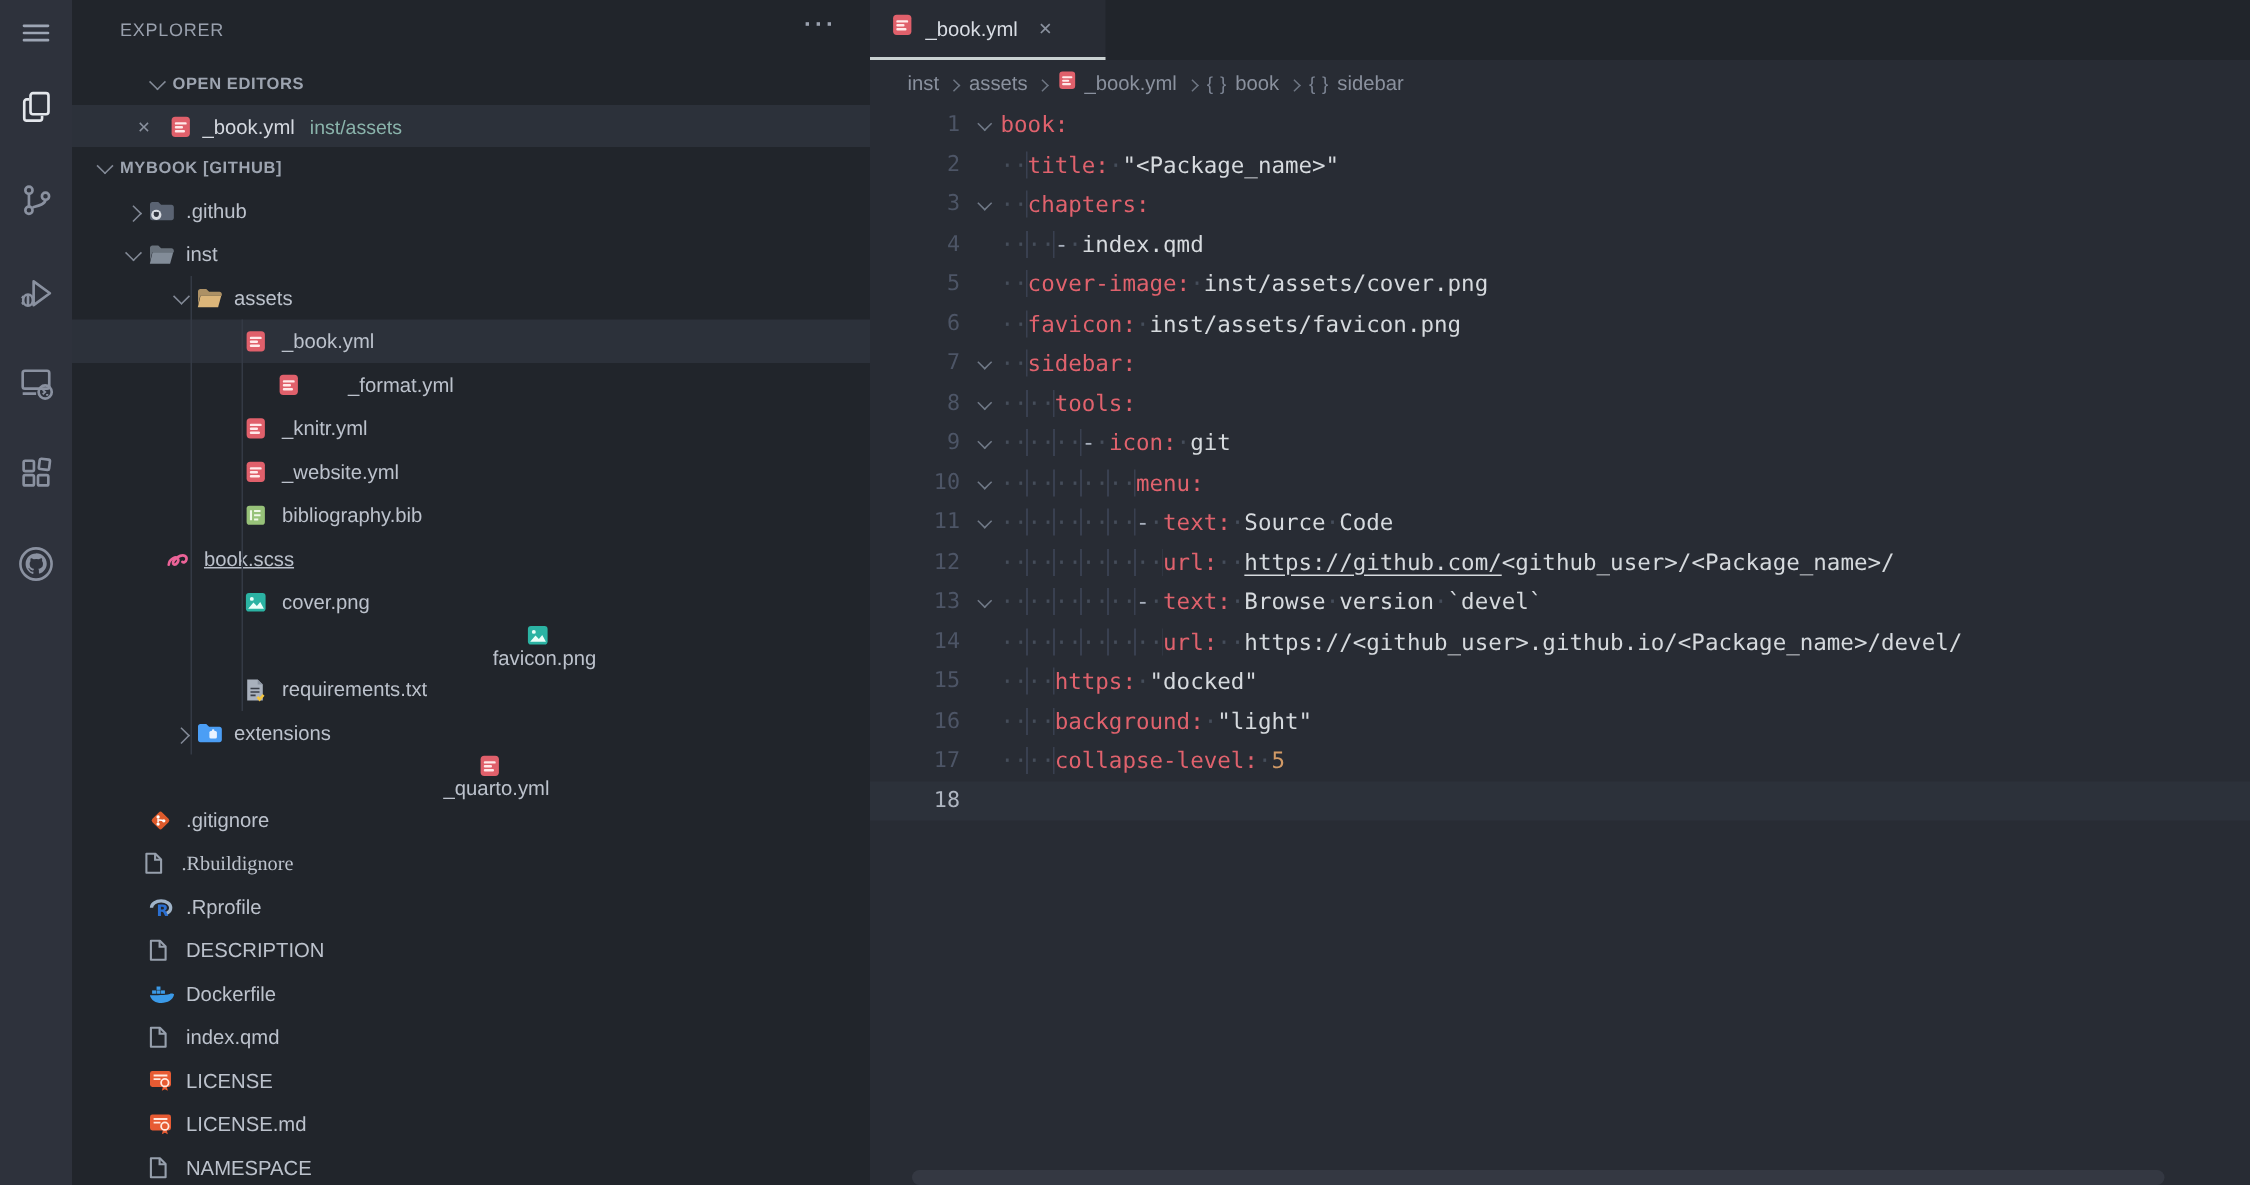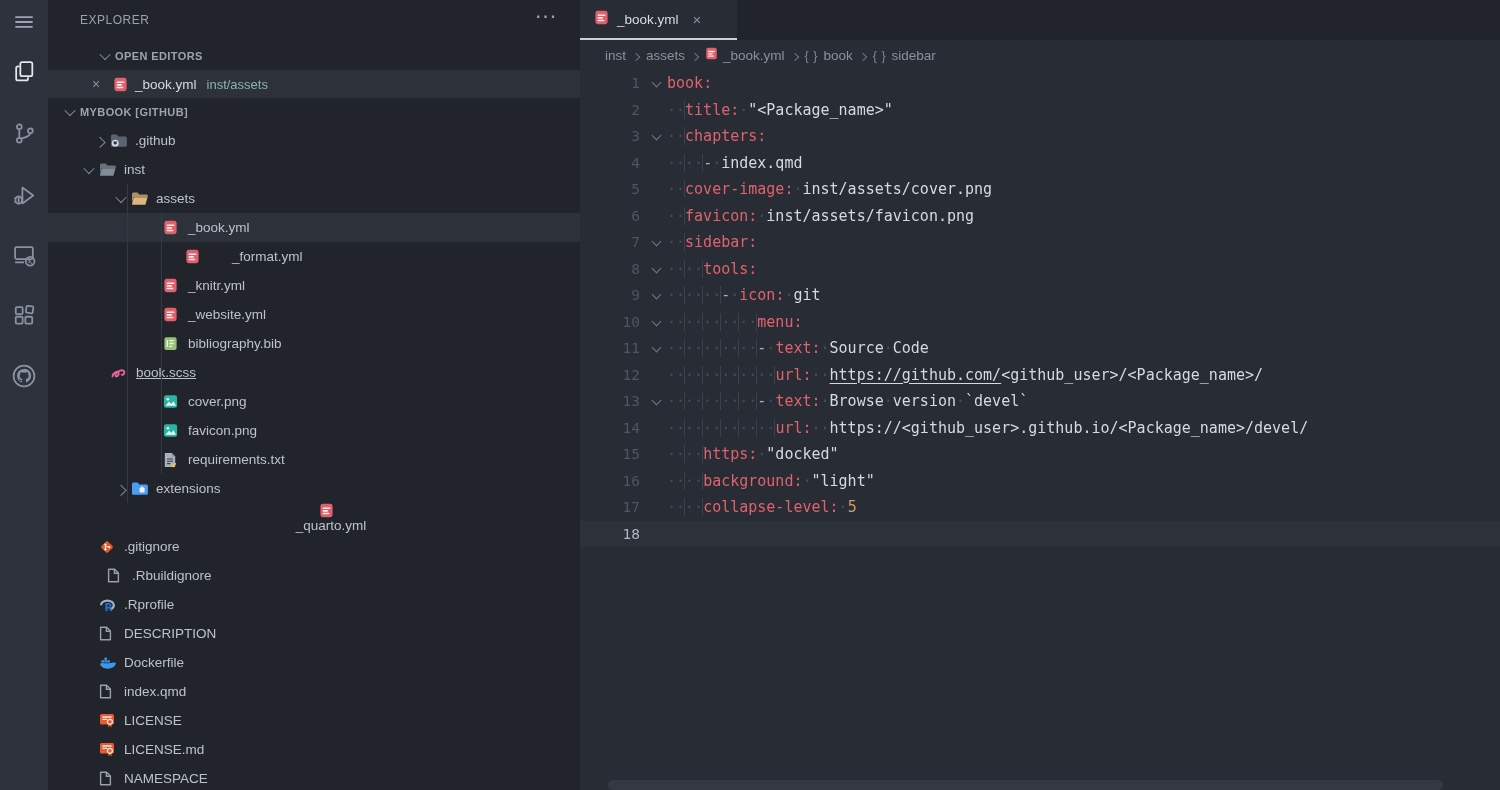--- a/index.html
+++ b/index.html
@@ -154,21 +154,21 @@
     </div>
 
     <div class="sect-row" style="top:98px;">
       <span class="arr down">
           <i class="chev-i"></i>
         </span>
       <span class="sect-label">MYBOOK [GITHUB]</span>
     </div>
 
     <div id="tree">
-        <div class="t-row" style="padding-left: 42px;">
+        <div class="t-row" style="padding-left: 31px;">
           <span class="t-arr right">
             <i class="chev-i"></i>
           </span>
           <span class="t-ico">
             <svg width="17" height="15" viewBox="0 0 17 15">
               <path d="M1 3.2c0-.9.7-1.6 1.6-1.6h3.9l1.9 1.9h6.9c.9 0 1.6.7 1.6 1.6v7.1c0 .9-.7 1.6-1.6 1.6H2.6c-.9 0-1.6-.7-1.6-1.6z" fill="#5a6372"></path>
               <circle cx="5.2" cy="10.2" r="3.4" fill="#d8dce2"></circle>
               <circle cx="5.2" cy="9.9" r="1.7" fill="#30353f"></circle>
               <path d="M3.7 8.6l.8.8M6.7 8.6l-.8.8" stroke="#30353f" stroke-width="1"></path>
             </svg>
@@ -263,21 +263,21 @@
           <span class="t-arr "></span>
           <span class="t-ico">
             <svg width="15" height="15" viewBox="0 0 16 16">
               <rect x="1" y="1.4" width="14" height="13.2" rx="2.2" fill="#2bb3a3"></rect>
               <circle cx="5.2" cy="5.6" r="1.4" fill="#eafff9"></circle>
               <path d="M2.6 12.6l3.8-4.4 2.4 2.5 2.4-2.9 2.6 4.8z" fill="#eafff9"></path>
             </svg>
           </span>
           <span class="t-label">cover.png</span>
         </div>
-        <div class="t-row" style="padding-left: 95px;">
+        <div class="t-row" style="padding-left: 95px; flex-direction: column;">
           <span class="t-arr "></span>
           <span class="t-ico">
             <svg width="15" height="15" viewBox="0 0 16 16">
               <rect x="1" y="1.4" width="14" height="13.2" rx="2.2" fill="#2bb3a3"></rect>
               <circle cx="5.2" cy="5.6" r="1.4" fill="#eafff9"></circle>
               <path d="M2.6 12.6l3.8-4.4 2.4 2.5 2.4-2.9 2.6 4.8z" fill="#eafff9"></path>
             </svg>
           </span>
           <span class="t-label">favicon.png</span>
         </div>
@@ -322,21 +322,21 @@
             <svg width="16" height="16" viewBox="0 0 16 16">
               <rect x="3.4" y="3.4" width="9.2" height="9.2" rx="1.6" transform="rotate(45 8 8)" fill="#dd5a2b"></rect>
               <circle cx="6.4" cy="5.6" r="1.1" fill="#fff"></circle>
               <circle cx="6.4" cy="10.4" r="1.1" fill="#fff"></circle>
               <circle cx="10.2" cy="8.2" r="1.1" fill="#fff"></circle>
               <path d="M6.4 6.6v2.8M7 7.6c1.4 0 2.2.1 3.2.6" stroke="#fff" stroke-width="1"></path>
             </svg>
           </span>
           <span class="t-label">.gitignore</span>
         </div>
-        <div class="t-row" style="padding-left: 39px;">
+        <div class="t-row" style="padding-left: 28px; font-family: Liberation Serif, serif;">
           <span class="t-arr "></span>
           <span class="t-ico">
             <svg width="13" height="15" viewBox="0 0 13 15">
               <path d="M1.6 1.2h6l3.8 3.8v8.8H1.6z" fill="none" stroke="#97a0ad" stroke-width="1.4" stroke-linejoin="round"></path>
               <path d="M7.4 1.4v3.8h3.8" fill="none" stroke="#97a0ad" stroke-width="1.4"></path>
             </svg>
           </span>
           <span class="t-label">.Rbuildignore</span>
         </div>
         <div class="t-row" style="padding-left: 31px;">

